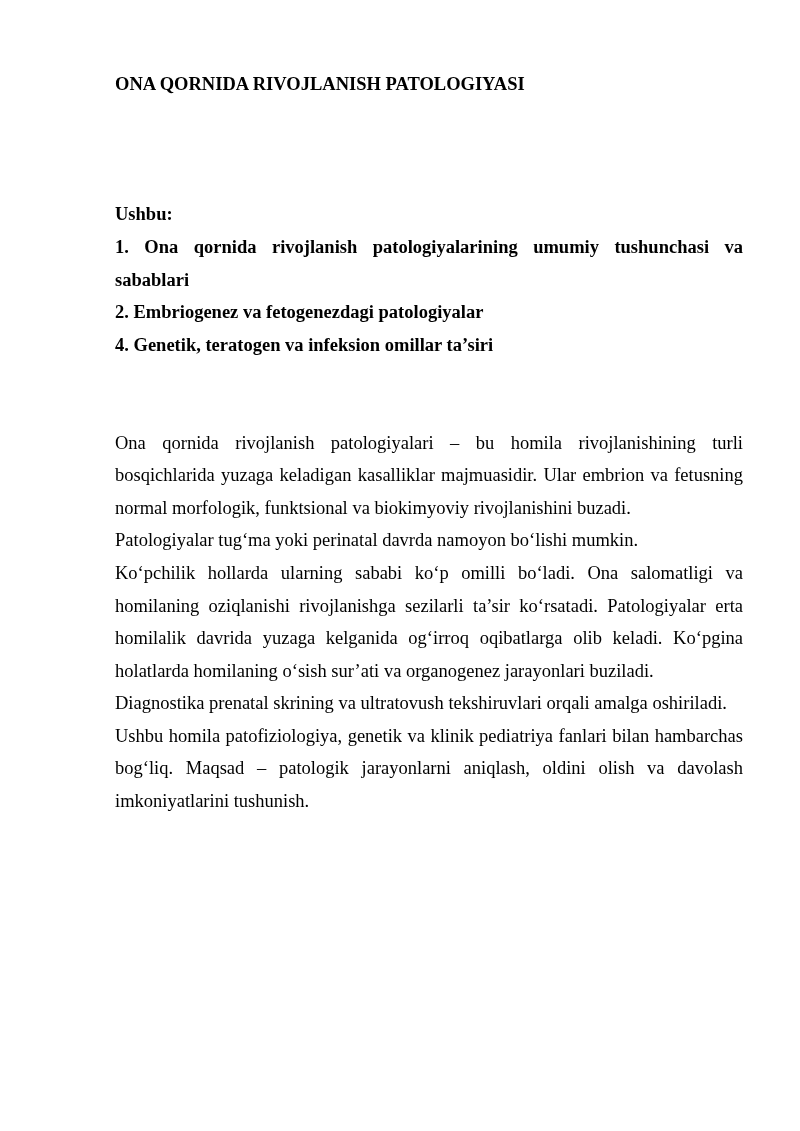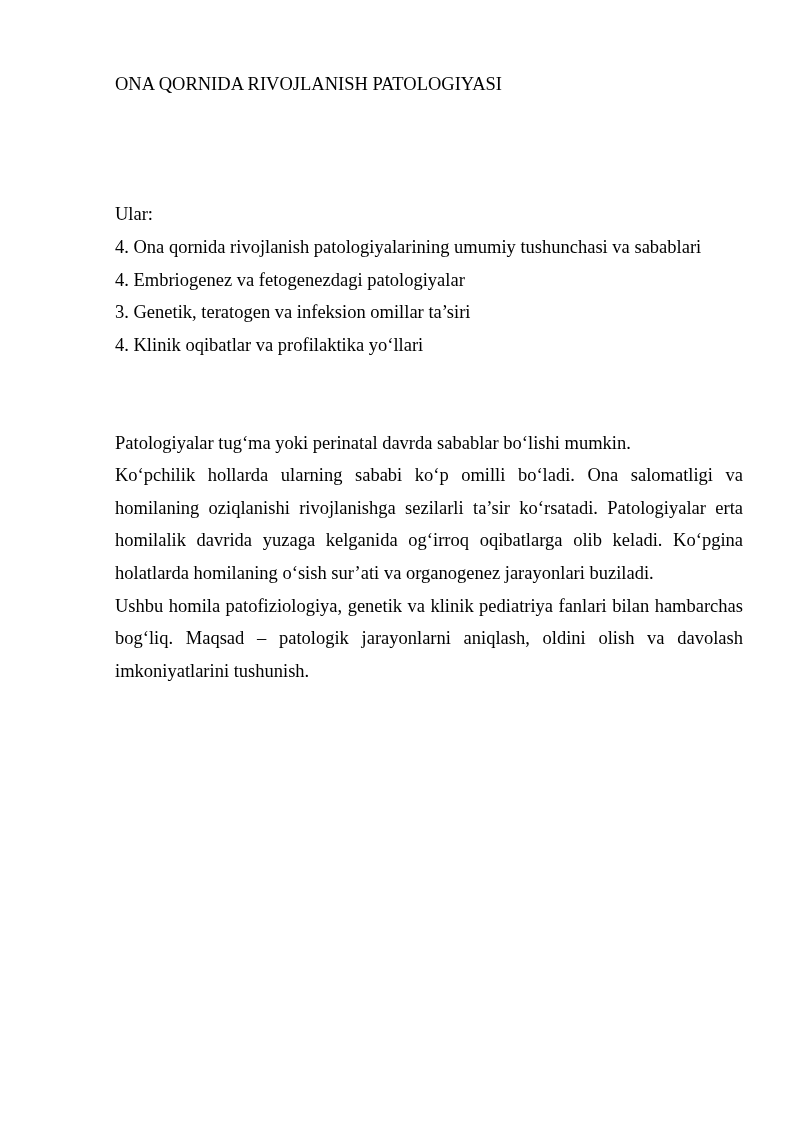--- a/index.html
+++ b/index.html
@@ -17,45 +17,46 @@
     font-family: "Liberation Serif", "DejaVu Serif", serif;
     font-size: 18.5px;
     line-height: 32.6px;
     color: #000000;
     overflow: hidden;
   }
   .page p {
     margin: 0;
     text-align: justify;
   }
-  .bold { font-weight: normal; }
+  .bold { font-weight: bold; }
   .title { text-align: left; }
   .sp1 { height: 32.6px; }
   .sp2 { height: 65.2px; }
   .sp3 { height: 97.8px; }
 </style>
 </head>
 <body>
 
 <div class="page">
 
   <p class="bold title">ONA QORNIDA RIVOJLANISH PATOLOGIYASI</p>
 
   <div class="sp3"></div>
 
-  <p class="bold title">Ular:</p>
+  <p class="bold title">Ushbu:</p>
 
-  <p class="bold">4. Ona qornida rivojlanish patologiyalarining umumiy tushunchasi va sabablari</p>
-  <p class="bold">4. Embriogenez va fetogenezdagi patologiyalar</p>
-  <p class="bold">3. Genetik, teratogen va infeksion omillar ta’siri</p>
-  <p class="bold">4. Klinik oqibatlar va profilaktika yoʻllari</p>
+  <p class="bold">1. Ona qornida rivojlanish patologiyalarining umumiy tushunchasi va sabablari</p>
+  <p class="bold">2. Embriogenez va fetogenezdagi patologiyalar</p>
+  <p class="bold">4. Genetik, teratogen va infeksion omillar ta’siri</p>
 
   <div class="sp2"></div>
 
-  <p>Patologiyalar tugʻma yoki perinatal davrda sabablar boʻlishi mumkin.</p>
+  <p>Ona qornida rivojlanish patologiyalari – bu homila rivojlanishining turli bosqichlarida yuzaga keladigan kasalliklar majmuasidir. Ular embrion va fetusning normal morfologik, funktsional va biokimyoviy rivojlanishini buzadi.</p>
+  <p>Patologiyalar tugʻma yoki perinatal davrda namoyon boʻlishi mumkin.</p>
   <p>Koʻpchilik hollarda ularning sababi koʻp omilli boʻladi. Ona salomatligi va homilaning oziqlanishi rivojlanishga sezilarli ta’sir koʻrsatadi. Patologiyalar erta homilalik davrida yuzaga kelganida ogʻirroq oqibatlarga olib keladi. Koʻpgina holatlarda homilaning oʻsish sur’ati va organogenez jarayonlari buziladi.</p>
+  <p>Diagnostika prenatal skrining va ultratovush tekshiruvlari orqali amalga oshiriladi.</p>
   <p>Ushbu homila patofiziologiya, genetik va klinik pediatriya fanlari bilan hambarchas bogʻliq. Maqsad – patologik jarayonlarni aniqlash, oldini olish va davolash imkoniyatlarini tushunish.</p>
 
 
   <div class="sp1"></div>
 
 
 </div>
 
 </body></html>

